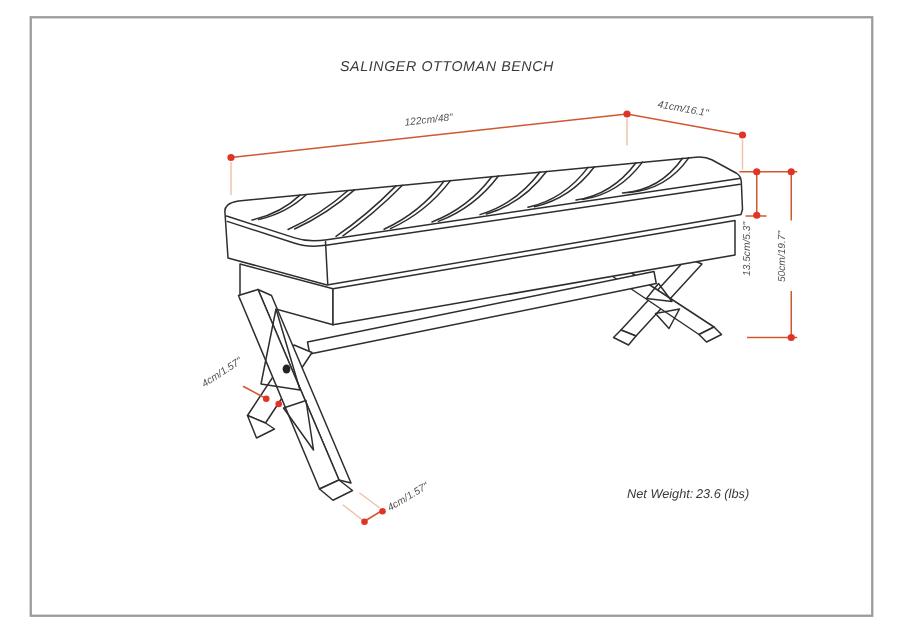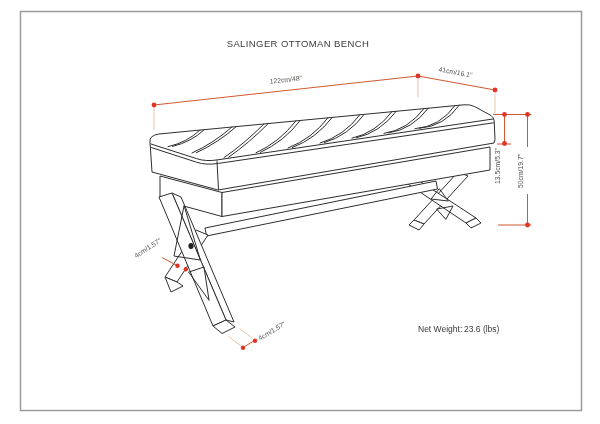--- a/index.html
+++ b/index.html
@@ -1,17 +1,17 @@
 <!DOCTYPE html>
 <html><head>
 <meta charset="utf-8">
 <style>
   html,body{margin:0;padding:0;background:#fff;}
   #page{position:relative;width:600px;height:424px;background:#ffffff;overflow:hidden;
-        font-family:"Liberation Sans", sans-serif;}
+        font-family:"Liberation Sans", sans-serif;font-style:italic;}
   svg{position:absolute;top:0;left:0;}
   text{font-family:"Liberation Sans", sans-serif;}
   .bench-line{fill:none;stroke:#2e2e2e;stroke-width:1;stroke-linejoin:round;stroke-linecap:round;}
   .bench-fill{fill:#ffffff;stroke:#2e2e2e;stroke-width:1;stroke-linejoin:round;}
   .dim{stroke:#d2572e;stroke-width:1;fill:none;}
   .dim-light{stroke:#eec3ab;stroke-width:1;fill:none;}
   .dim-dot{fill:#e03526;stroke:none;}
   .dim-text{font-size:6.8px;fill:#55514d;}
   .title-text{font-size:9.5px;fill:#3a3a3a;letter-spacing:0.4px;}
   .weight-text{font-size:8.5px;fill:#3a3a3a;}

